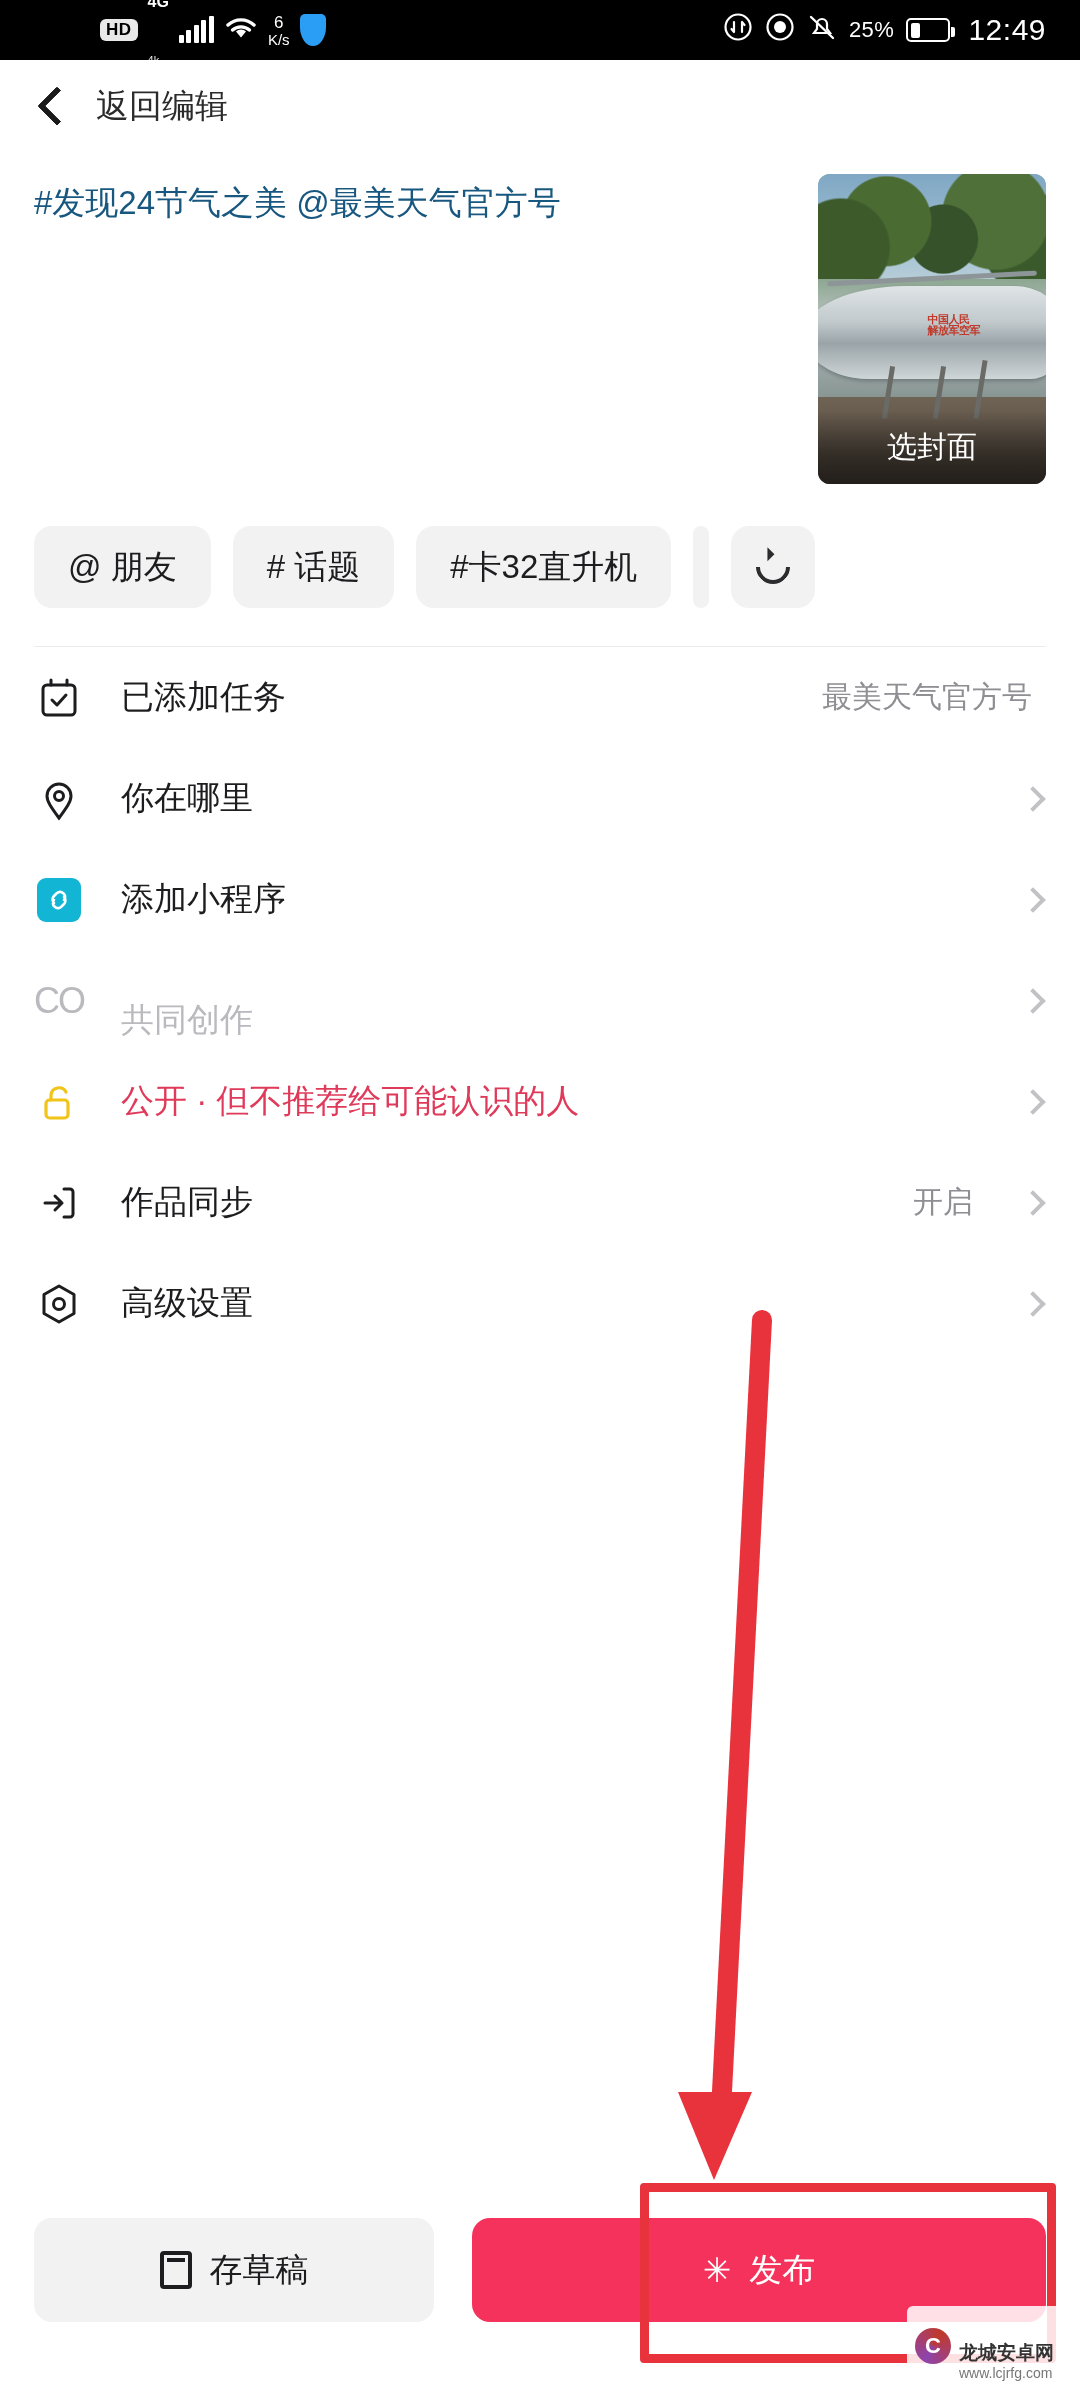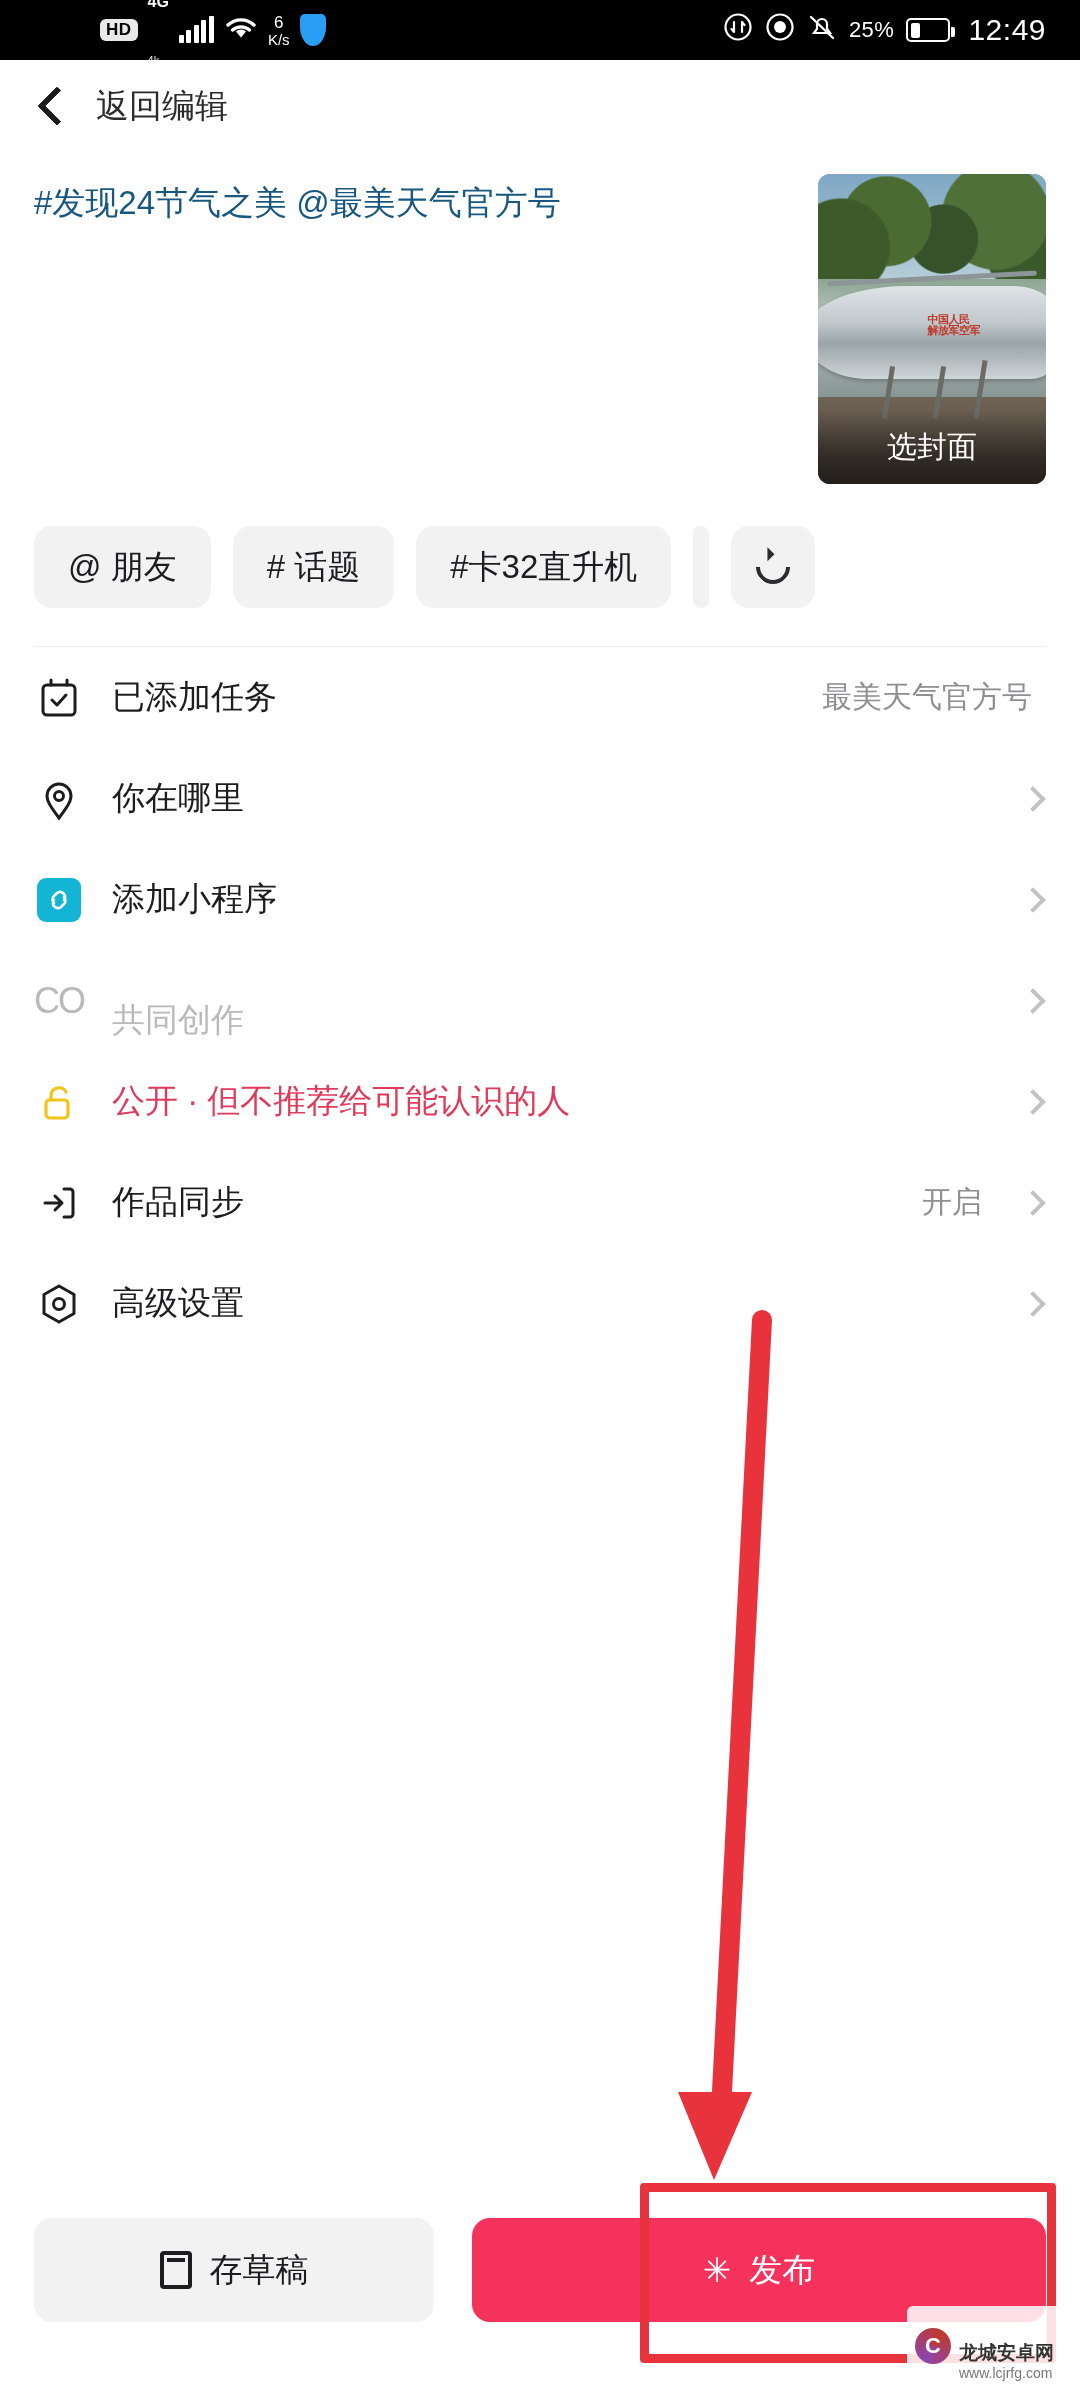--- a/index.html
+++ b/index.html
@@ -142,21 +142,21 @@
     content:""; position:absolute; right:-4px; top:-2px;
     border:7px solid transparent; border-bottom-color:#2c2c2e;
     transform:rotate(135deg);
   }
 
   .divider{ height:1px; background:#ececec; margin:38px 34px 0 34px; }
 
   
   .list{ padding:0 34px; }
   .row{
-    height:101px; display:flex; align-items:center; gap:28px;
+    height:101px; display:flex; align-items:center; gap:37px;
     position:relative;
   }
   .row .ico{ width:50px; height:50px; flex:none; display:flex; align-items:center; justify-content:center; }
   .row .label{ font-size:33px; color:#1d1d1f; flex:1; }
   .row .value{ font-size:30px; color:#8e8e93; margin-right:14px; }
   .row .chev{
     width:18px;height:18px; flex:none;
     border-top:4px solid #c2c2c6; border-right:4px solid #c2c2c6;
     transform:rotate(45deg); margin-right:4px;
   }

